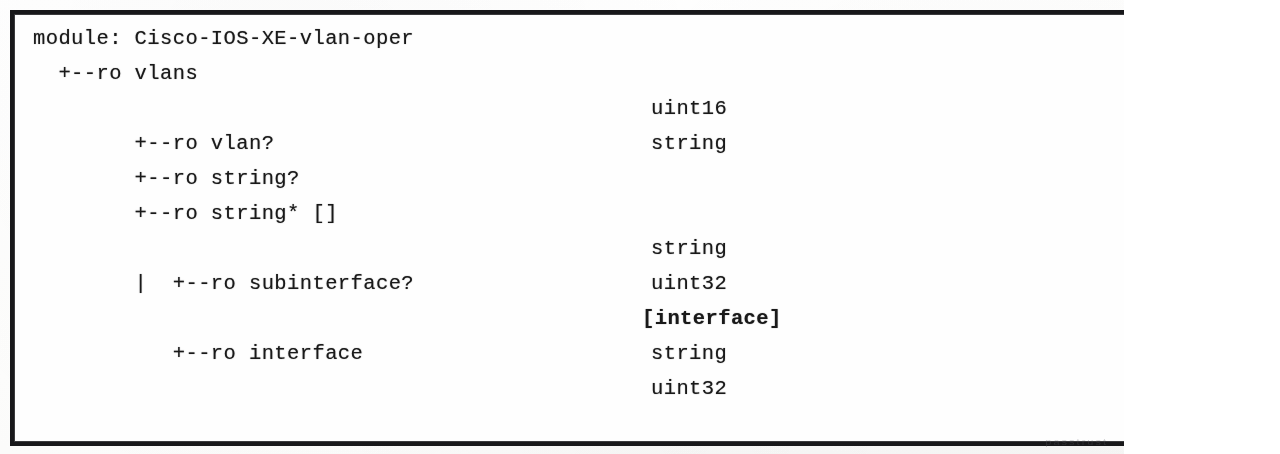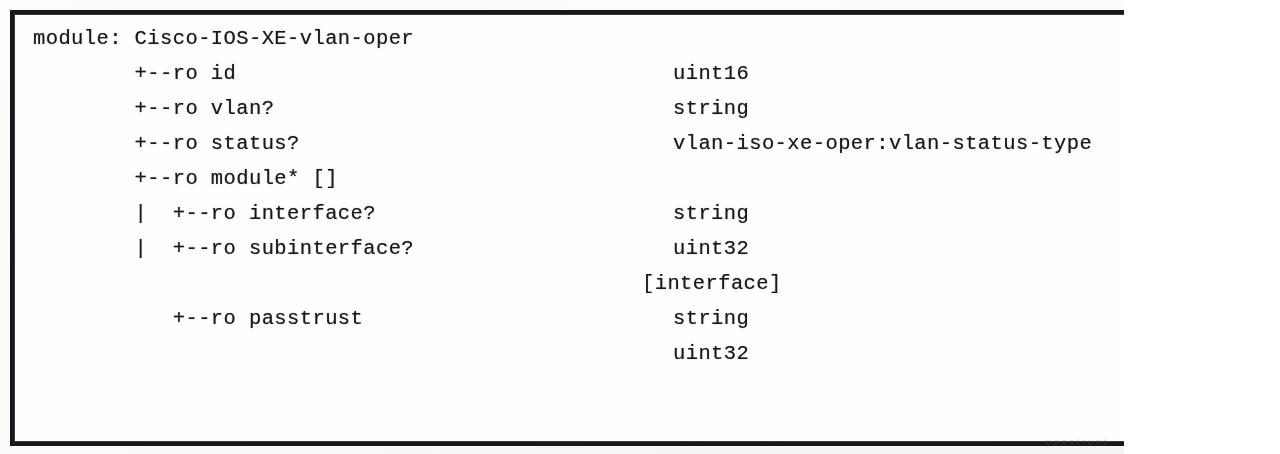--- a/index.html
+++ b/index.html
@@ -57,25 +57,26 @@
     color: #191919;
     text-shadow: 0 0 1.1px rgba(25,25,25,0.55);
   }
   .tree-col {
     display: inline-block;
     white-space: pre;
   }
   .type-col {
     position: absolute;
     top: 0;
-    left: 640px;
+    left: 618px;
     white-space: pre;
   }
   .type-col.type-shift-left {
     left: 609px;
+    font-weight: bold;
   }
   #watermark {
     position: absolute;
     right: 16px;
     bottom: 6px;
     font-family: "Liberation Sans", sans-serif;
     font-size: 11px;
     letter-spacing: 2px;
     color: rgba(90,90,95,0.30);
     transform: scaleY(0.82);
@@ -86,27 +87,28 @@
 </head>
 <body>
 
 <div id="screenshot">
 
   <div id="paper-texture"></div>
 
   <div id="code-frame">
     <div id="code-block">
         <div class="code-line"><span class="tree-col">module: Cisco-IOS-XE-vlan-oper</span></div>
-        <div class="code-line"><span class="tree-col">        +--ro id</span><span class="type-col">uint16</span></div>
+        <div class="code-line"><span class="tree-col">  +--ro vlans</span></div>
+        <div class="code-line"><span class="type-col">uint16</span></div>
         <div class="code-line"><span class="tree-col">        +--ro vlan?</span><span class="type-col">string</span></div>
-        <div class="code-line"><span class="tree-col">        +--ro status?</span><span class="type-col">vlan-iso-xe-oper:vlan-status-type</span></div>
-        <div class="code-line"><span class="tree-col">        +--ro module* []</span></div>
-        <div class="code-line"><span class="tree-col">        |  +--ro interface?</span><span class="type-col">string</span></div>
+        <div class="code-line"><span class="tree-col">        +--ro string?</span></div>
+        <div class="code-line"><span class="tree-col">        +--ro string* []</span></div>
+        <div class="code-line"><span class="type-col">string</span></div>
         <div class="code-line"><span class="tree-col">        |  +--ro subinterface?</span><span class="type-col">uint32</span></div>
         <div class="code-line"><span class="type-col type-shift-left">[interface]</span></div>
-        <div class="code-line"><span class="tree-col">           +--ro passtrust</span><span class="type-col">string</span></div>
+        <div class="code-line"><span class="tree-col">           +--ro interface</span><span class="type-col">string</span></div>
         <div class="code-line"><span class="type-col">uint32</span></div>
       </div>
   </div>
 
   <div id="watermark">passtrust</div>
 
 </div>
 
 </body></html>

